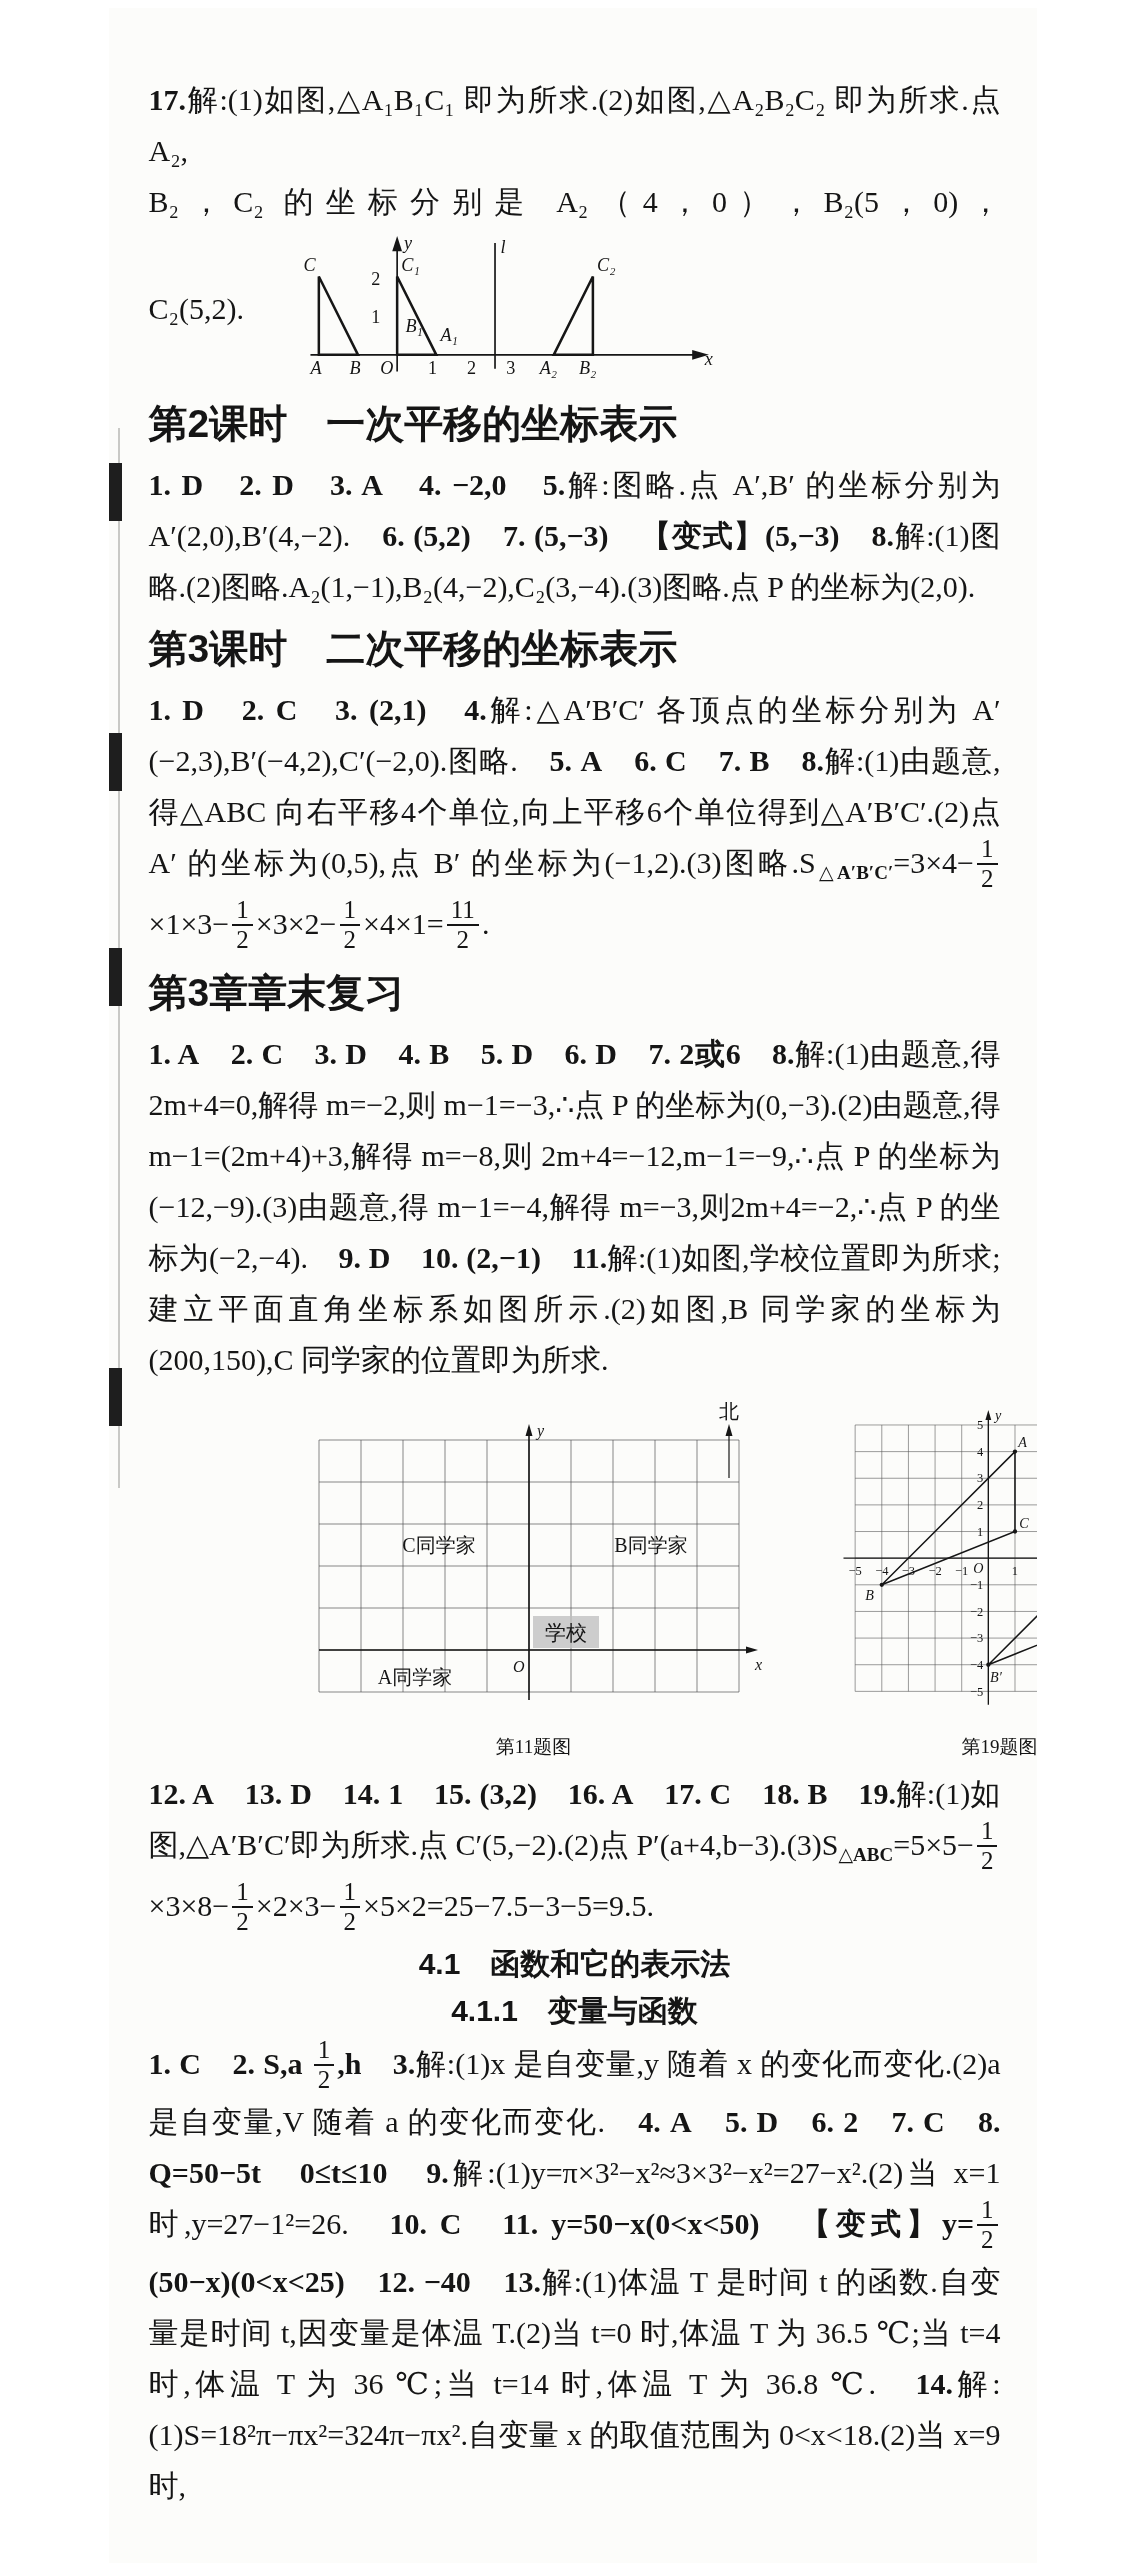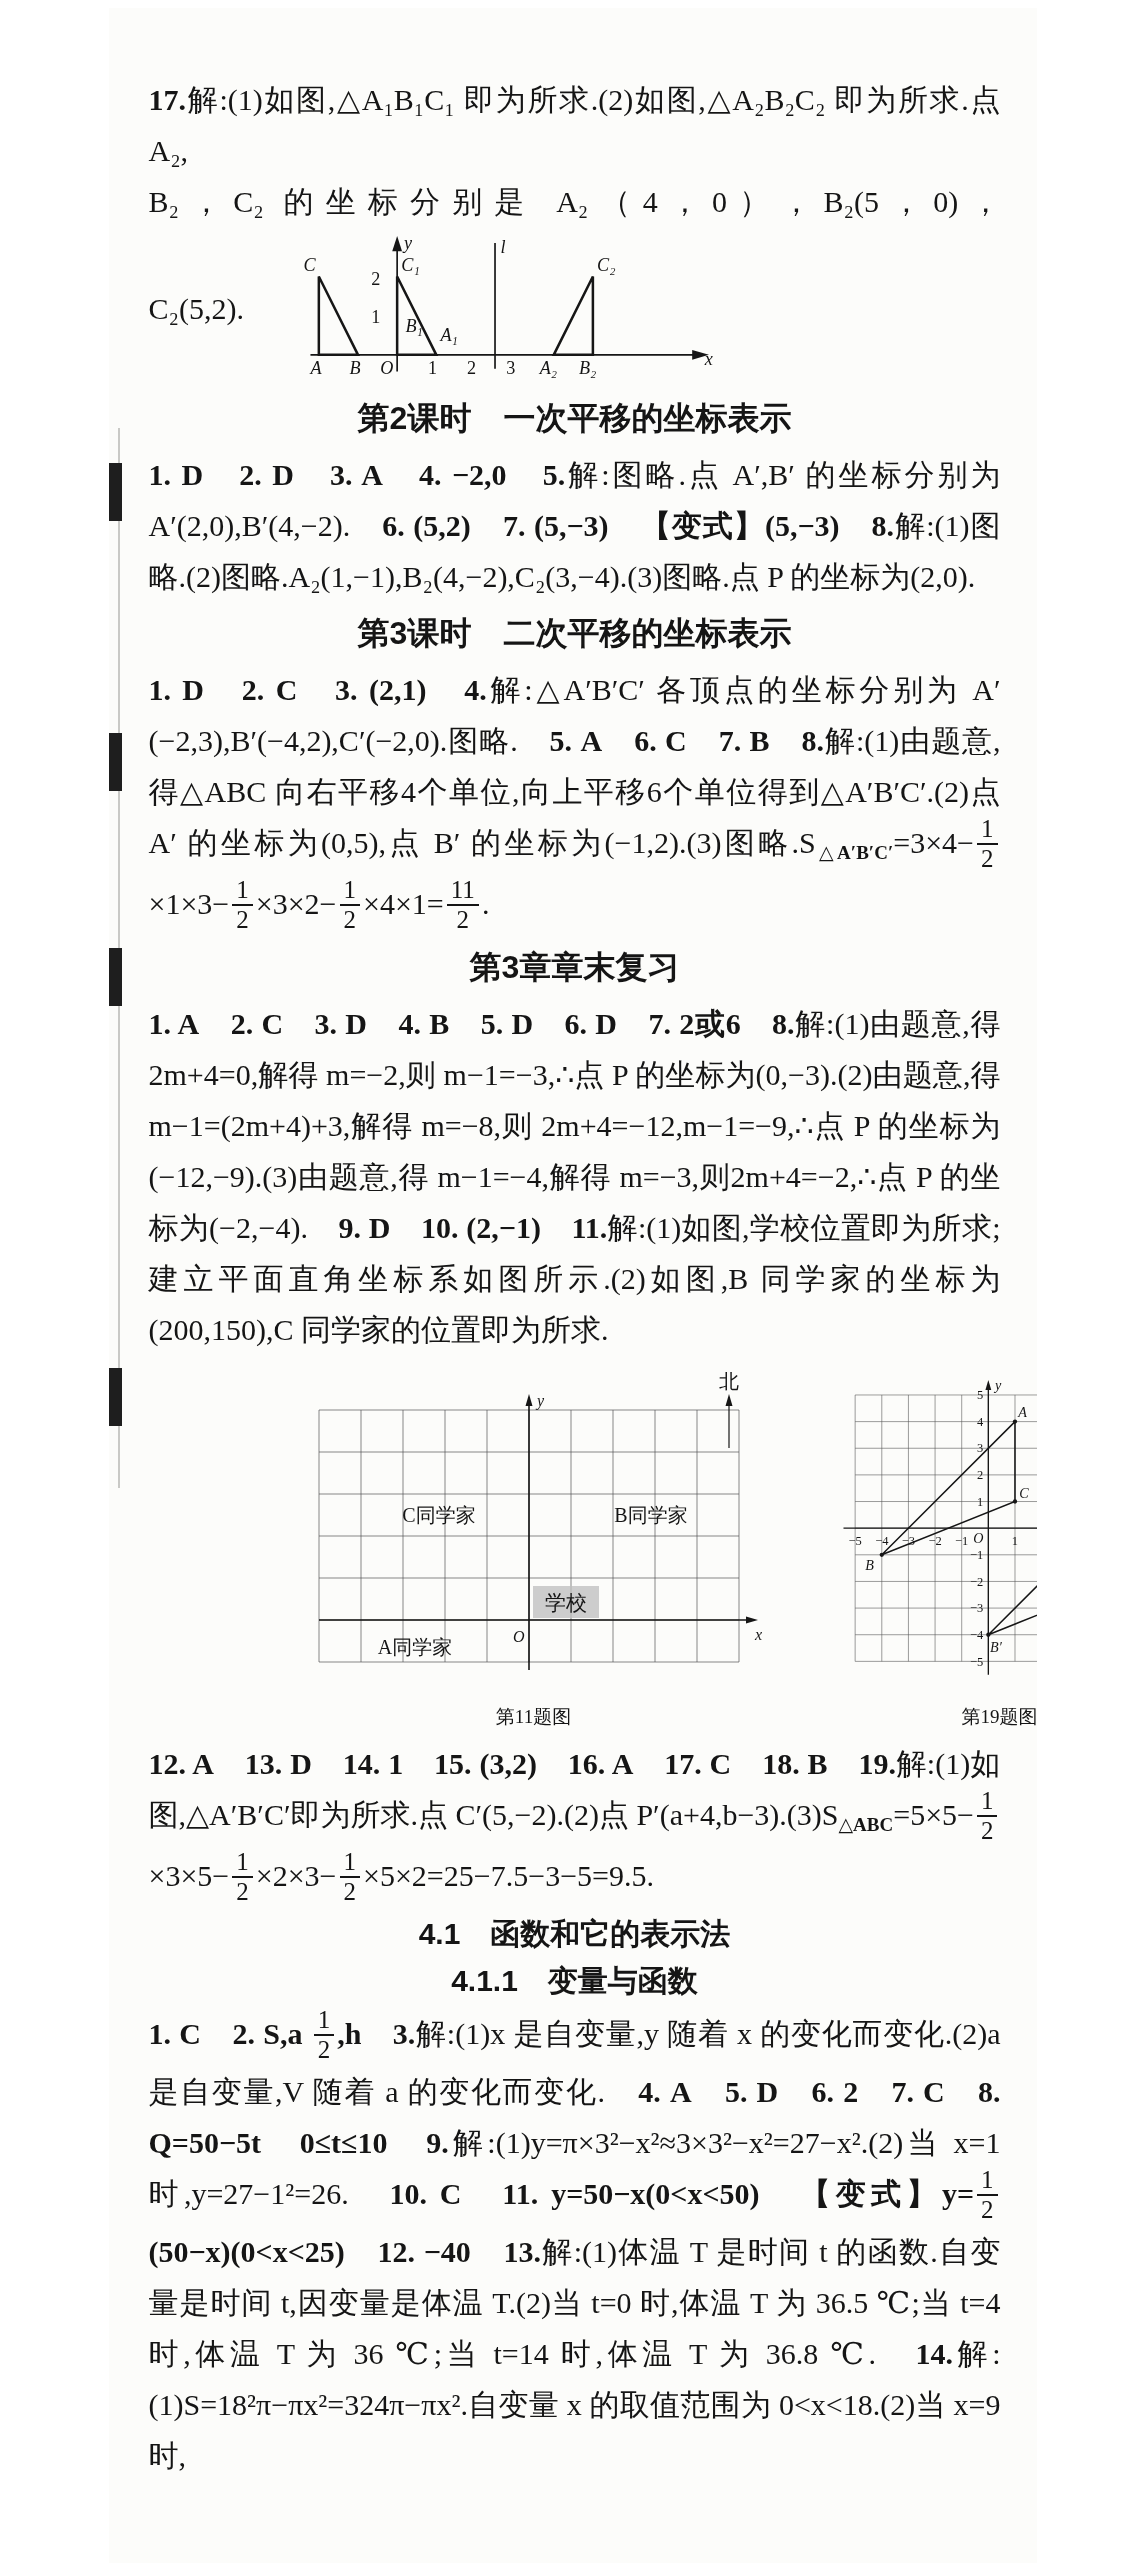--- a/index.html
+++ b/index.html
@@ -13,21 +13,21 @@
   .edge-mark { position:absolute; left:0; width:13px; height:58px; background:#1e1e1e; }
   .content { position:absolute; left:40px; right:36px; top:66px; }
   .para { font-size:30px; line-height:51px; text-align:justify; }
   .jlast { text-align:justify; text-align-last:justify; }
   .bd { font-weight:bold; }
   .sm { font-size:19px; vertical-align:-6px;font-weight:bold; }
   .fr { display:inline-flex; flex-direction:column; align-items:center; vertical-align:middle;
         font-size:25px; line-height:1.12; margin:0 3px; transform:translateY(-2px); }
   .fn { border-bottom:2px solid #151515; padding:0 4px; }
   .fd { padding:0 4px; }
-  .h1 { font-size:32px; font-weight:bold; text-align:center; margin:10px 0 8px;
+  .h1 { font-size:39px; font-weight:bold; margin:10px 0 8px;
         font-family:"Liberation Sans","DejaVu Sans",sans-serif; }
   .h2 { font-size:30px; font-weight:bold; text-align:center; margin:6px 0 6px;
         font-family:"Liberation Sans","DejaVu Sans",sans-serif; }
   .p17row { display:flex; align-items:center; margin:2px 0 4px; }
   .p17row .para { width:150px; }
   .figrow { display:flex; align-items:flex-end; gap:56px; padding-left:150px; margin:10px 0 8px; }
   .figblock { display:flex; flex-direction:column; align-items:center; }
   .figcap { font-size:19px; margin-top:6px; text-align:center; }
   svg { display:block; }
   .ax { stroke:#161616; stroke-width:1.6; fill:none; }
@@ -202,21 +202,21 @@
             <text class="it" x="361" y="268">C′</text>
           </g>
         </svg>
         <div class="figcap">第19题图</div>
       </div>
     </div>
 
     <div class="para"><span class="bd">12. A</span><span>　</span><span class="bd">13. D</span><span>　</span><span class="bd">14.</span><span> </span><span class="bd">1</span><span>　</span><span class="bd">15.</span><span> </span><span class="bd">(3,2)</span><span>　</span><span class="bd">16. A</span><span>　</span><span class="bd">17. C</span><span>　</span><span class="bd">18. B</span><span>　</span><span class="bd">19.</span><span>解:(1)如图,△A′B′C′即为所求.点 C′(5,−2).(2)点 P′(a+4,b−3).(3)S</span><span class="sm">△ABC</span><span>=5×5−</span><span class="fr">
           <span class="fn">1</span>
           <span class="fd">2</span>
-        </span><span>×3×5−</span><span class="fr">
+        </span><span>×3×8−</span><span class="fr">
           <span class="fn">1</span>
           <span class="fd">2</span>
         </span><span>×2×3−</span><span class="fr">
           <span class="fn">1</span>
           <span class="fd">2</span>
         </span><span>×5×2=25−7.5−3−5=9.5.</span></div>
 
     <div class="h2">4.1　函数和它的表示法</div>
     <div class="h2">4.1.1　变量与函数</div>
     <div class="para"><span class="bd">1. C</span><span>　</span><span class="bd">2.</span><span> </span><span class="bd">S,a </span><span class="fr">

